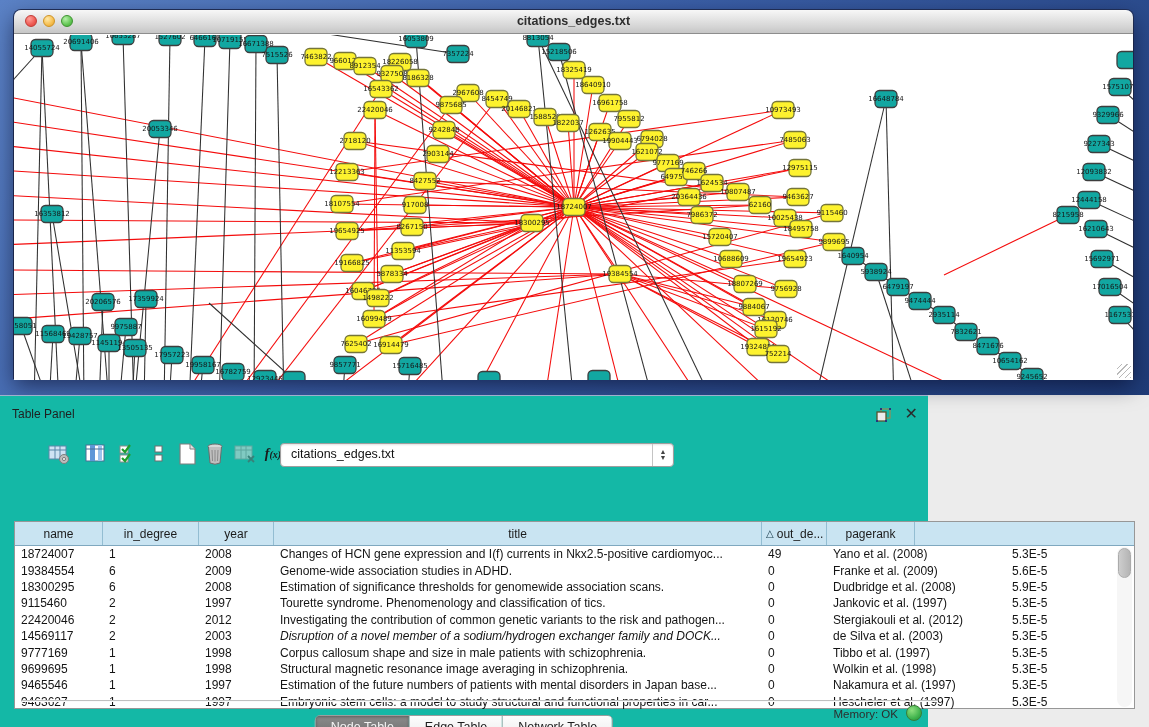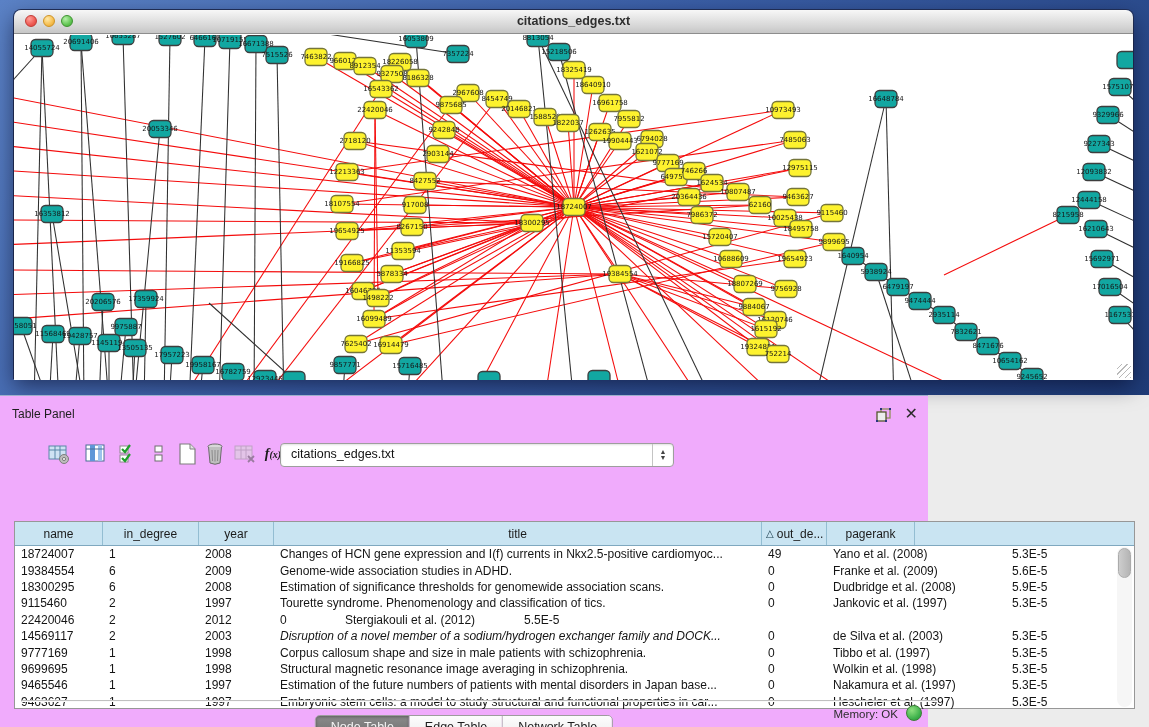--- a/index.html
+++ b/index.html
@@ -15,21 +15,21 @@
   .tl{position:absolute;top:5px;width:12px;height:12px;border-radius:50%;box-sizing:border-box;}
   .tl.red{left:11px;background:radial-gradient(circle at 35% 30%,#ff9d97,#ee5a52 60%,#d6423c);border:1px solid #c23b36;}
   .tl.yel{left:29px;background:radial-gradient(circle at 35% 30%,#ffe9a8,#f6be4f 60%,#df9f2d);border:1px solid #cf9325;}
   .tl.grn{left:47px;background:radial-gradient(circle at 35% 30%,#b5f0a8,#62c654 60%,#3fa332);border:1px solid #3d9330;}
   #wtitle{position:absolute;left:0;right:0;top:4px;text-align:center;font-size:12.5px;font-weight:700;color:#2e2e2e;}
   #canvas{position:relative;width:1119px;height:345px;background:#fff;overflow:hidden;border-top:1px solid #fff;}
   #canvas svg{display:block;}
   #resize-grip{position:absolute;right:2px;bottom:2px;width:14px;height:14px;
      background:repeating-linear-gradient(135deg,transparent 0 3px,#b9b9b9 3px 4px);}
   
-  #tpanel{position:absolute;left:0;top:395px;width:928px;height:332px;background:#f0abfc;border-top:1px solid #9fb0cc;}
+  #tpanel{position:absolute;left:0;top:395px;width:928px;height:332px;background:#14b8a6;border-top:1px solid #9fb0cc;}
   #tpanel-head{position:relative;height:36px;}
   #tpanel-title{position:absolute;left:12px;top:11px;font-size:12px;color:#1f1f1f;}
   #float-btn{position:absolute;right:36px;top:12px;width:16px;height:14px;cursor:default;}
   #close-btn{position:absolute;right:10px;top:8px;font-size:16px;font-weight:700;color:#2b2b2b;cursor:default;}
   #tpanel-body{position:absolute;left:6px;top:36px;right:6px;bottom:0;}
   
   #toolbar{position:relative;height:46px;}
   .tbtn{position:absolute;top:8px;width:26px;height:28px;display:flex;align-items:center;justify-content:center;}
   #combo{position:absolute;left:274px;top:11px;width:392px;height:22px;background:#fff;border:1px solid #9e9e9e;
          border-radius:4px;box-shadow:inset 0 1px 2px rgba(0,0,0,.12);}
@@ -643,20 +643,21 @@
               <div class="tcell" style="width: 75px;">1997</div>
               <div class="tcell" style="width: 488px;">Tourette syndrome. Phenomenology and classification of tics.</div>
               <div class="tcell" style="width: 65px;">0</div>
               <div class="tcell" style="width: 179px;">Jankovic et al. (1997)</div>
               <div class="tcell" style="width: 88px;">5.3E-5</div>
             </div>
             <div class="trow">
               <div class="tcell" style="width: 88px;">22420046</div>
               <div class="tcell" style="width: 96px;">2</div>
               <div class="tcell" style="width: 75px;">2012</div>
+              <div class="tcell" style="width: 488px;">Investigating the contribution of common genetic variants to the risk and pathogen...</div>
               <div class="tcell" style="width: 65px;">0</div>
               <div class="tcell" style="width: 179px;">Stergiakouli et al. (2012)</div>
               <div class="tcell" style="width: 88px;">5.5E-5</div>
             </div>
             <div class="trow">
               <div class="tcell" style="width: 88px;">14569117</div>
               <div class="tcell" style="width: 96px;">2</div>
               <div class="tcell" style="width: 75px;">2003</div>
               <div class="tcell" style="width: 488px; font-style: italic;">Disruption of a novel member of a sodium/hydrogen exchanger family and DOCK...</div>
               <div class="tcell" style="width: 65px;">0</div>

